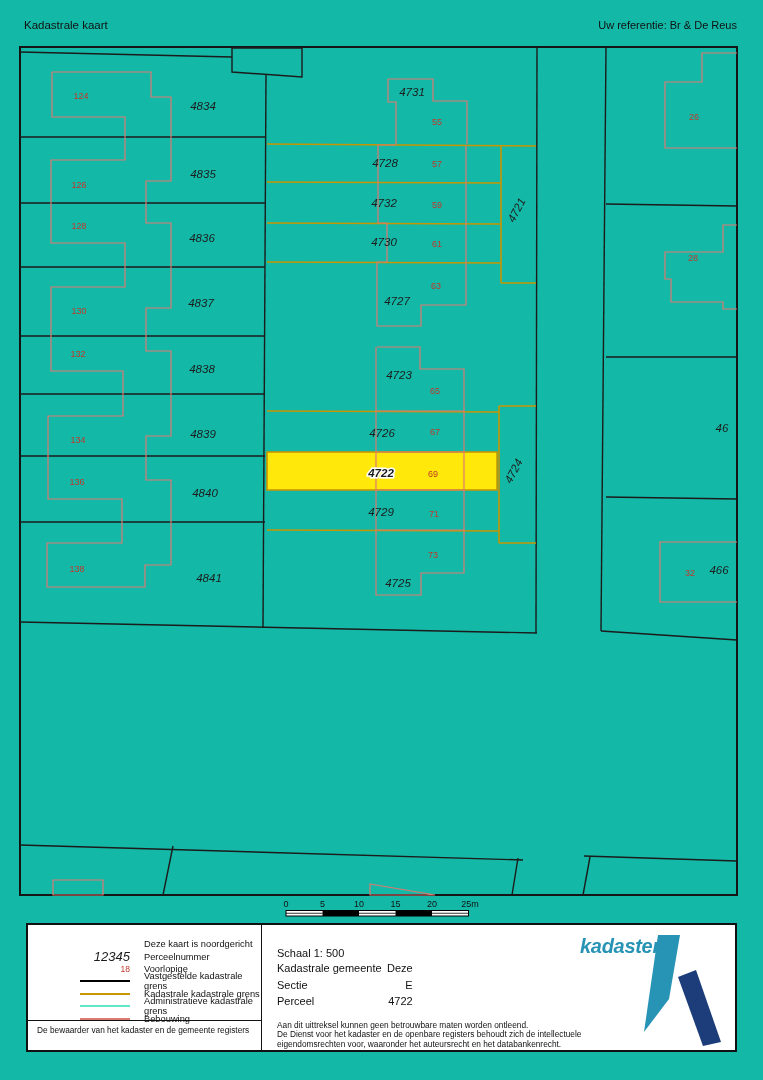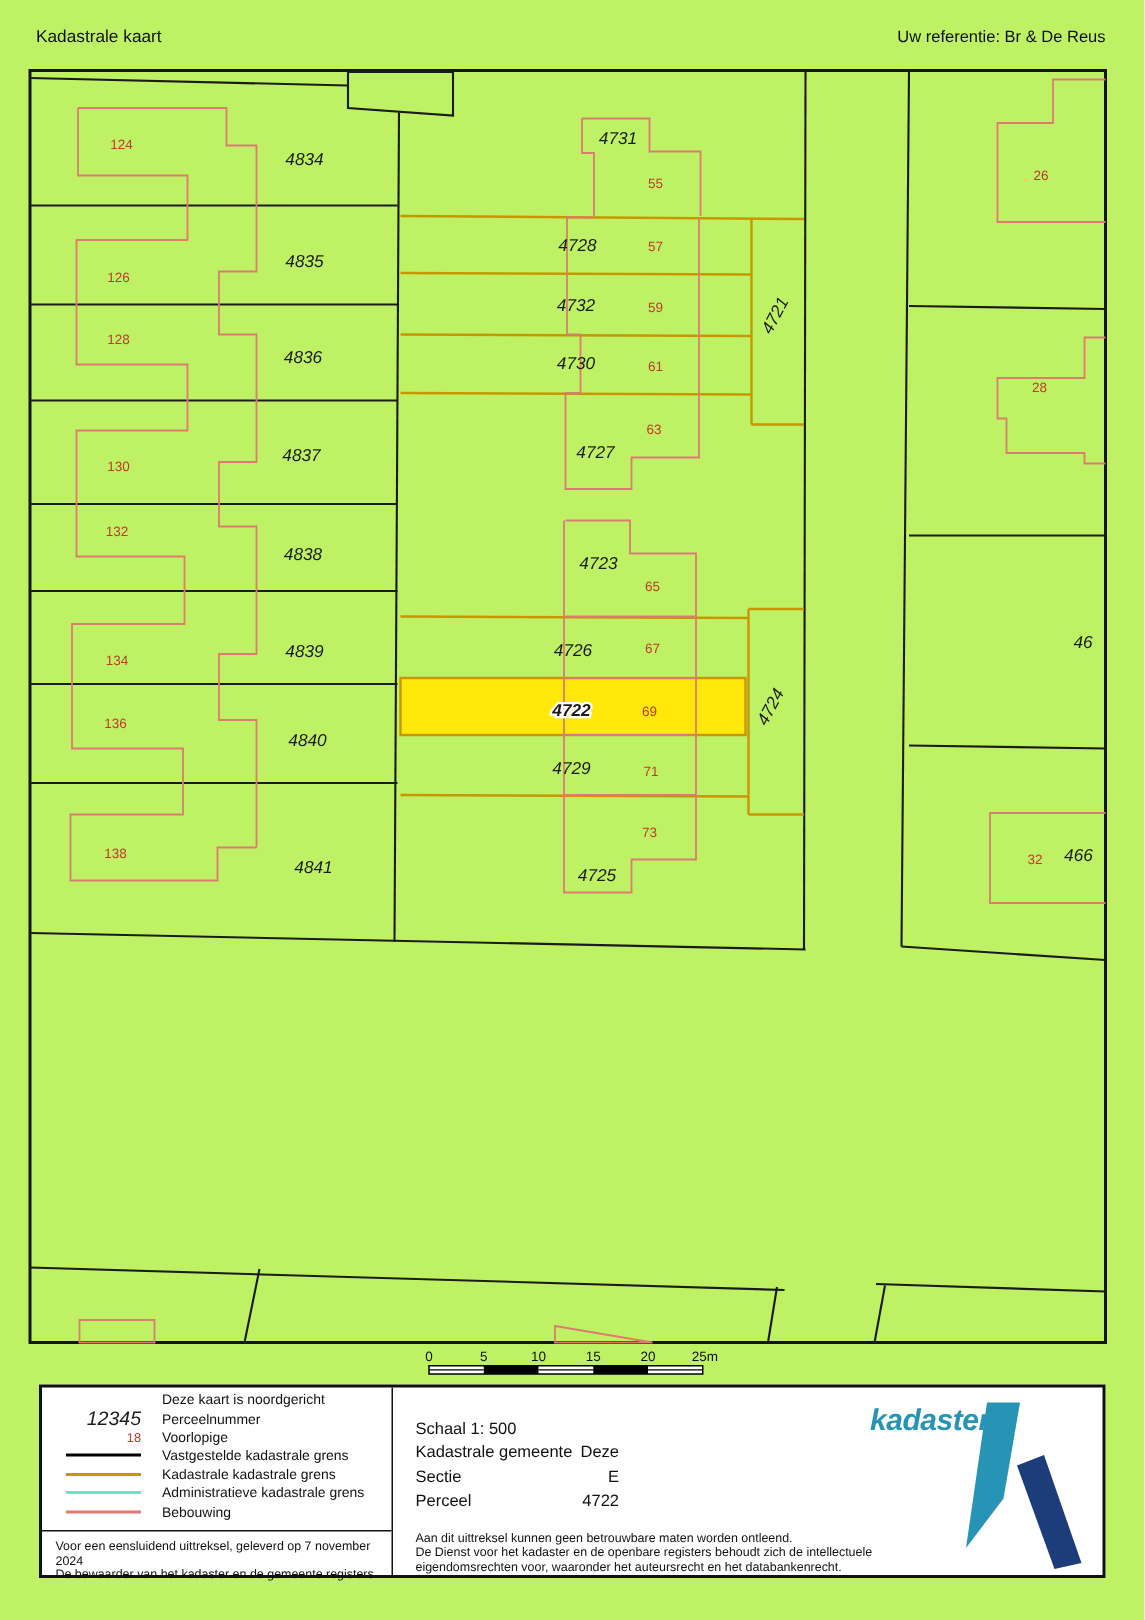--- a/index.html
+++ b/index.html
@@ -1,35 +1,35 @@
 <!DOCTYPE html>
 <html><head>
 <meta charset="utf-8">
 <style>
   html,body{margin:0;padding:0;background:#fff;}
-  .page{position:relative;width:763px;height:1080px;background:#bef264;overflow:hidden;
+  .page{position:relative;width:763px;height:1080px;background:#14b8a6;overflow:hidden;
         font-family:"Liberation Sans",sans-serif;color:#111;}
   .hdr-left{position:absolute;left:24px;top:19px;font-size:11.5px;}
   .hdr-right{position:absolute;right:26px;top:19px;font-size:11px;}
   svg.map{position:absolute;left:0;top:0;}
   .blk{stroke:#1b1b1b;stroke-width:1.4;fill:none;}
   .frame{stroke:#151515;stroke-width:2;fill:none;}
   .yel{stroke:#C79600;stroke-width:1.6;fill:none;}
   .red{stroke:#DD7A72;stroke-width:1.2;fill:none;}
   .plabel{font-family:"Liberation Sans",sans-serif;font-style:italic;font-size:11.5px;fill:#1c1c1c;text-anchor:middle;}
   .plabel-halo{paint-order:stroke;stroke:#ffffff;stroke-width:3px;font-weight:bold;}
   .hnum{font-family:"Liberation Sans",sans-serif;font-size:9px;fill:#C0392B;text-anchor:middle;}
   .sctick{font-family:"Liberation Sans",sans-serif;font-size:9px;fill:#111;text-anchor:middle;}
   
   .panel{position:absolute;left:26px;top:923px;width:711px;height:129px;border:2.5px solid #111;
          box-sizing:border-box;background:#fff;}
   .panel .vdiv{position:absolute;left:233px;top:0;bottom:0;width:0;border-left:1.5px solid #111;}
-  .legend{position:absolute;left:0;top:0;width:233px;height:95px;padding-top:2px;}
+  .legend{position:absolute;left:0;top:0;width:233px;height:95px;padding-top:13px;}
   .lrow{display:flex;align-items:center;height:12.4px;font-size:9.3px;}
-  .lsym{width:66px;text-align:center;padding-right:14px;flex:0 0 66px;display:flex;justify-content:flex-end;align-items:center;}
+  .lsym{width:66px;text-align:center;padding-right:14px;flex:0 0 66px;display:flex;justify-content:flex-end;align-items:center;margin-left:36px;}
   .lsamp-parcel{font-style:italic;font-size:13px;color:#1c1c1c;}
   .lsamp-house{font-size:8.5px;color:#C0392B;}
   .lline{display:inline-block;width:50px;height:0;border-top:2px solid #000;}
   .lline.yellow{border-top-color:#C79600;}
   .lline.cyan{border-top-color:#63E6C8;}
   .lline.red{border-top-color:#DD7A72;}
   .attest{position:absolute;left:0;top:95px;width:233px;height:32px;border-top:1.5px solid #111;
           padding:5px 0 0 9px;font-size:8.3px;line-height:9.6px;box-sizing:border-box;}
   .info{position:absolute;left:249px;top:0;width:300px;}
   .schaal{position:absolute;left:0;top:22px;font-size:11px;}
@@ -231,21 +231,20 @@
       </div>
       <div class="lrow">
         <span class="lsym">
             <span class="lline red"></span>
           </span>
         <span class="ltext">Bebouwing</span>
       </div>
     </div>
 
     <div class="attest">
-      <div>Voor een eensluidend uittreksel, geleverd op 7 november 2024</div>
       <div>De bewaarder van het kadaster en de gemeente registers</div>
     </div>
 
     <div class="info">
       <div class="schaal">Schaal 1: 500</div>
       <div class="inforows">
         <div class="irow">
           <span class="ilabel">Kadastrale gemeente</span>
           <span class="ivalue">Deze</span>
         </div>

